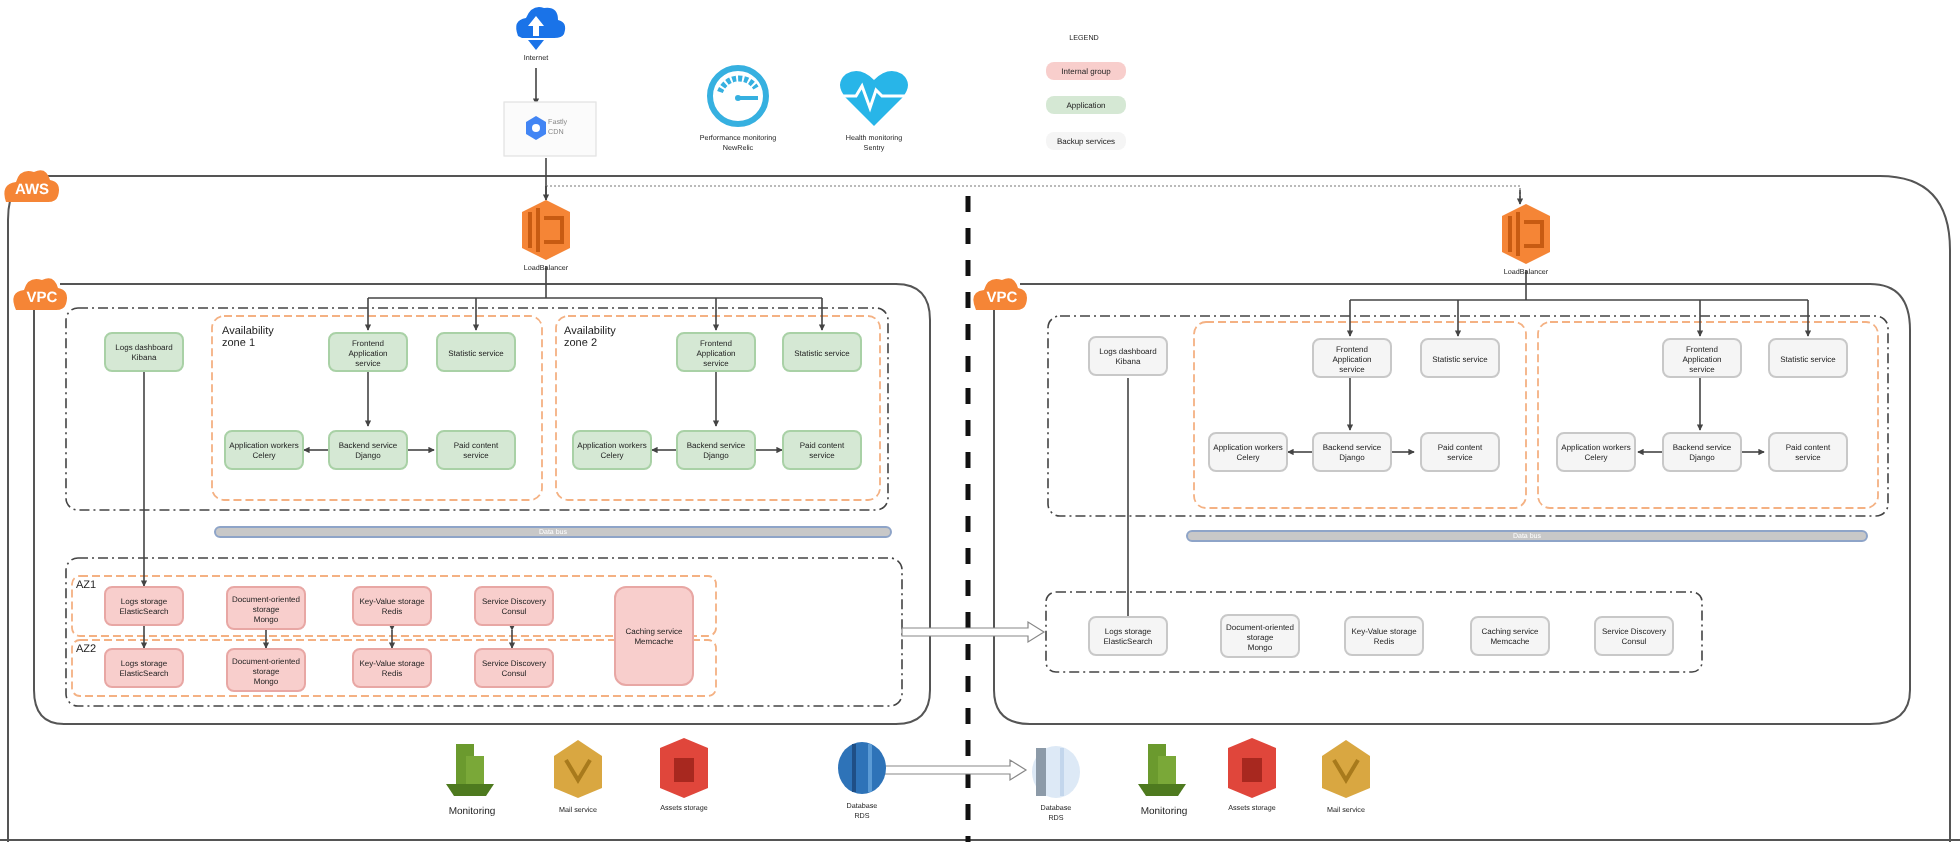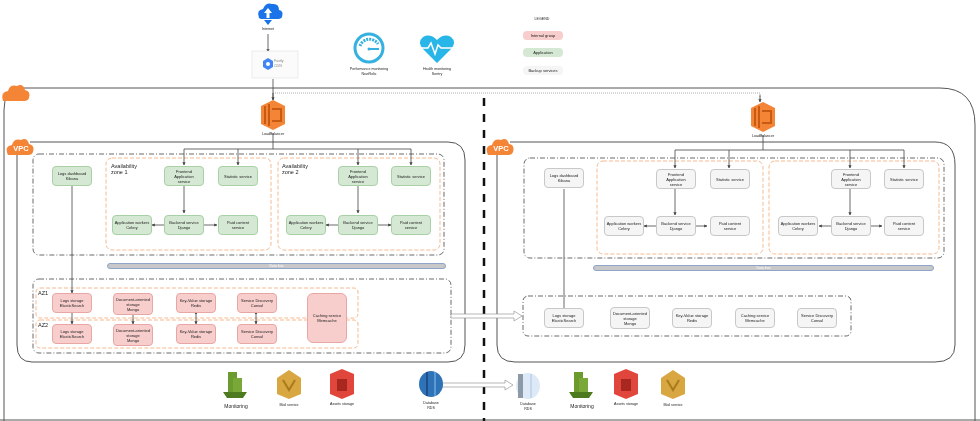--- a/index.html
+++ b/index.html
@@ -102,21 +102,21 @@
   <line x1="831" y1="226" x2="819" y2="226" stroke="#444" stroke-width="0.8" marker-end="url(#ah)"></line>
   <line x1="870" y1="226" x2="882" y2="226" stroke="#444" stroke-width="0.8" marker-end="url(#ah)"></line>
   <line x1="564" y1="189" x2="564" y2="312" stroke="#444" stroke-width="0.8" marker-end="url(#ah)"></line>
 
   <path d="M3,101 Q0,92 8,91 Q10,84 17,86 Q23,83 25,90 Q31,91 29,98 Q28,101 24,101 z" fill="#f58536"></path>
 
   <path d="M8,155 Q4,146 12,145 Q14,138 21,140 Q27,137 29,144 Q35,145 33,152 Q32,155 28,155 z" fill="#f58536"></path>
   <path d="M488,155 Q484,146 492,145 Q494,138 501,140 Q507,137 509,144 Q515,145 513,152 Q512,155 508,155 z" fill="#f58536"></path>
 </svg>
 
-<div class="cloud-tag" style="left:5px;top:98px;width:22px;height:12px;">AWS</div>
+<div class="cloud-tag" style="left:5px;top:88px;width:22px;height:12px;">AWS</div>
 <div class="cloud-tag" style="left:10px;top:142px;width:22px;height:12px;">VPC</div>
 <div class="cloud-tag" style="left:490px;top:142px;width:22px;height:12px;">VPC</div>
 
 <svg width="980" height="421">
   <g>
     <path d="M259,18 Q256,10 263,9 Q266,2 272,4 Q279,3 279,10 Q284,11 282,17 Q281,19 277,19 L261,19 z" fill="#1a73e8"></path>
     <path d="M268,8 L264,13 L266.5,13 L266.5,18 L269.5,18 L269.5,13 L272,13 z" fill="#fff"></path>
     <path d="M264,20 L272,20 L268,25 z" fill="#1a73e8"></path>
   </g>
   <g>

